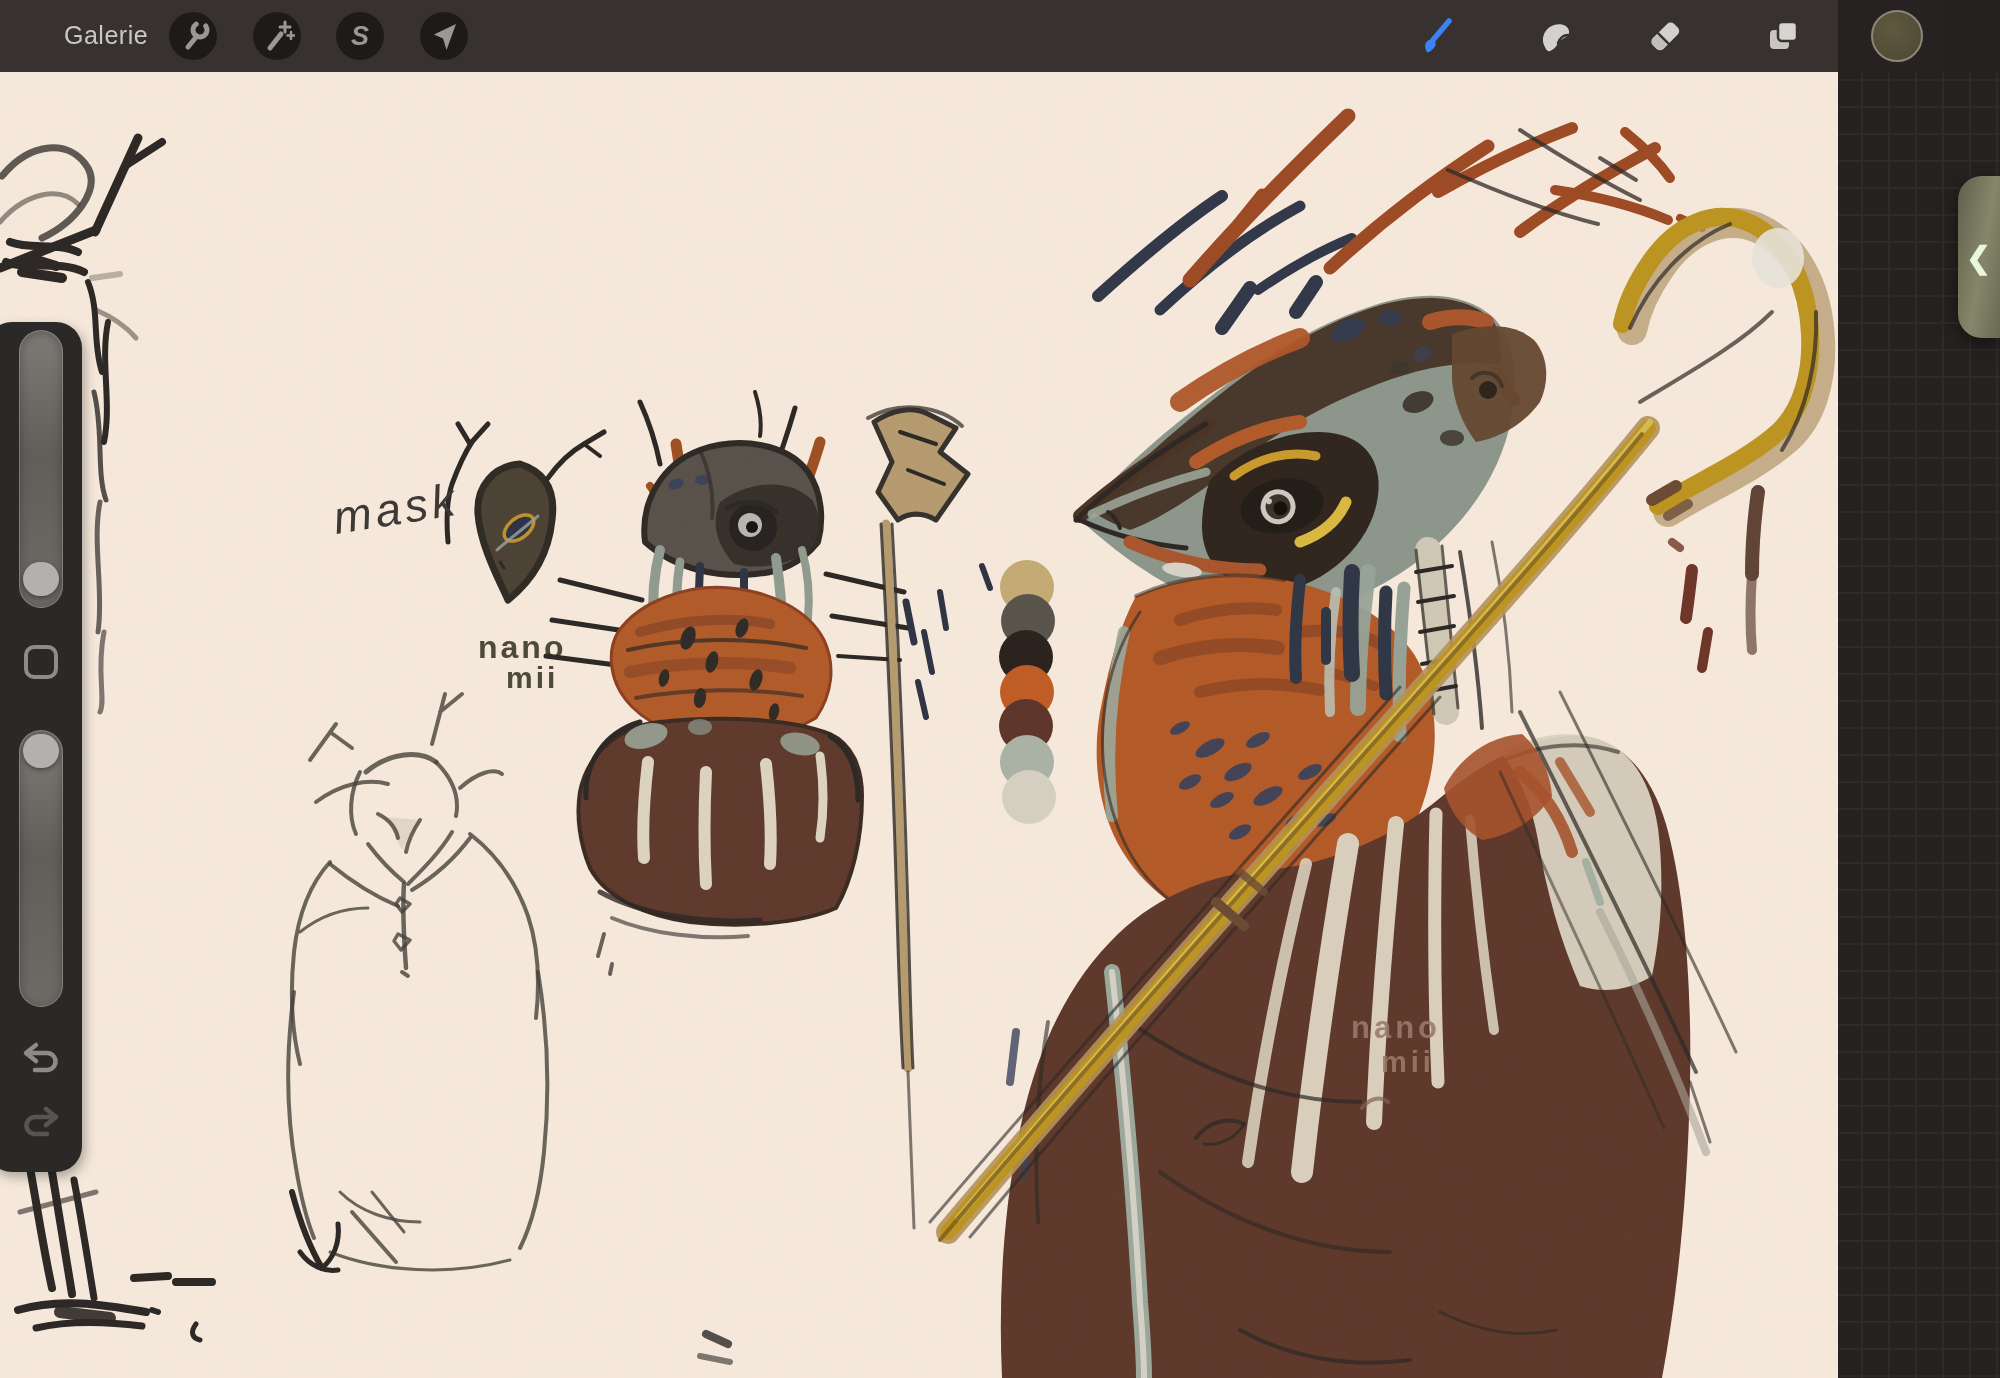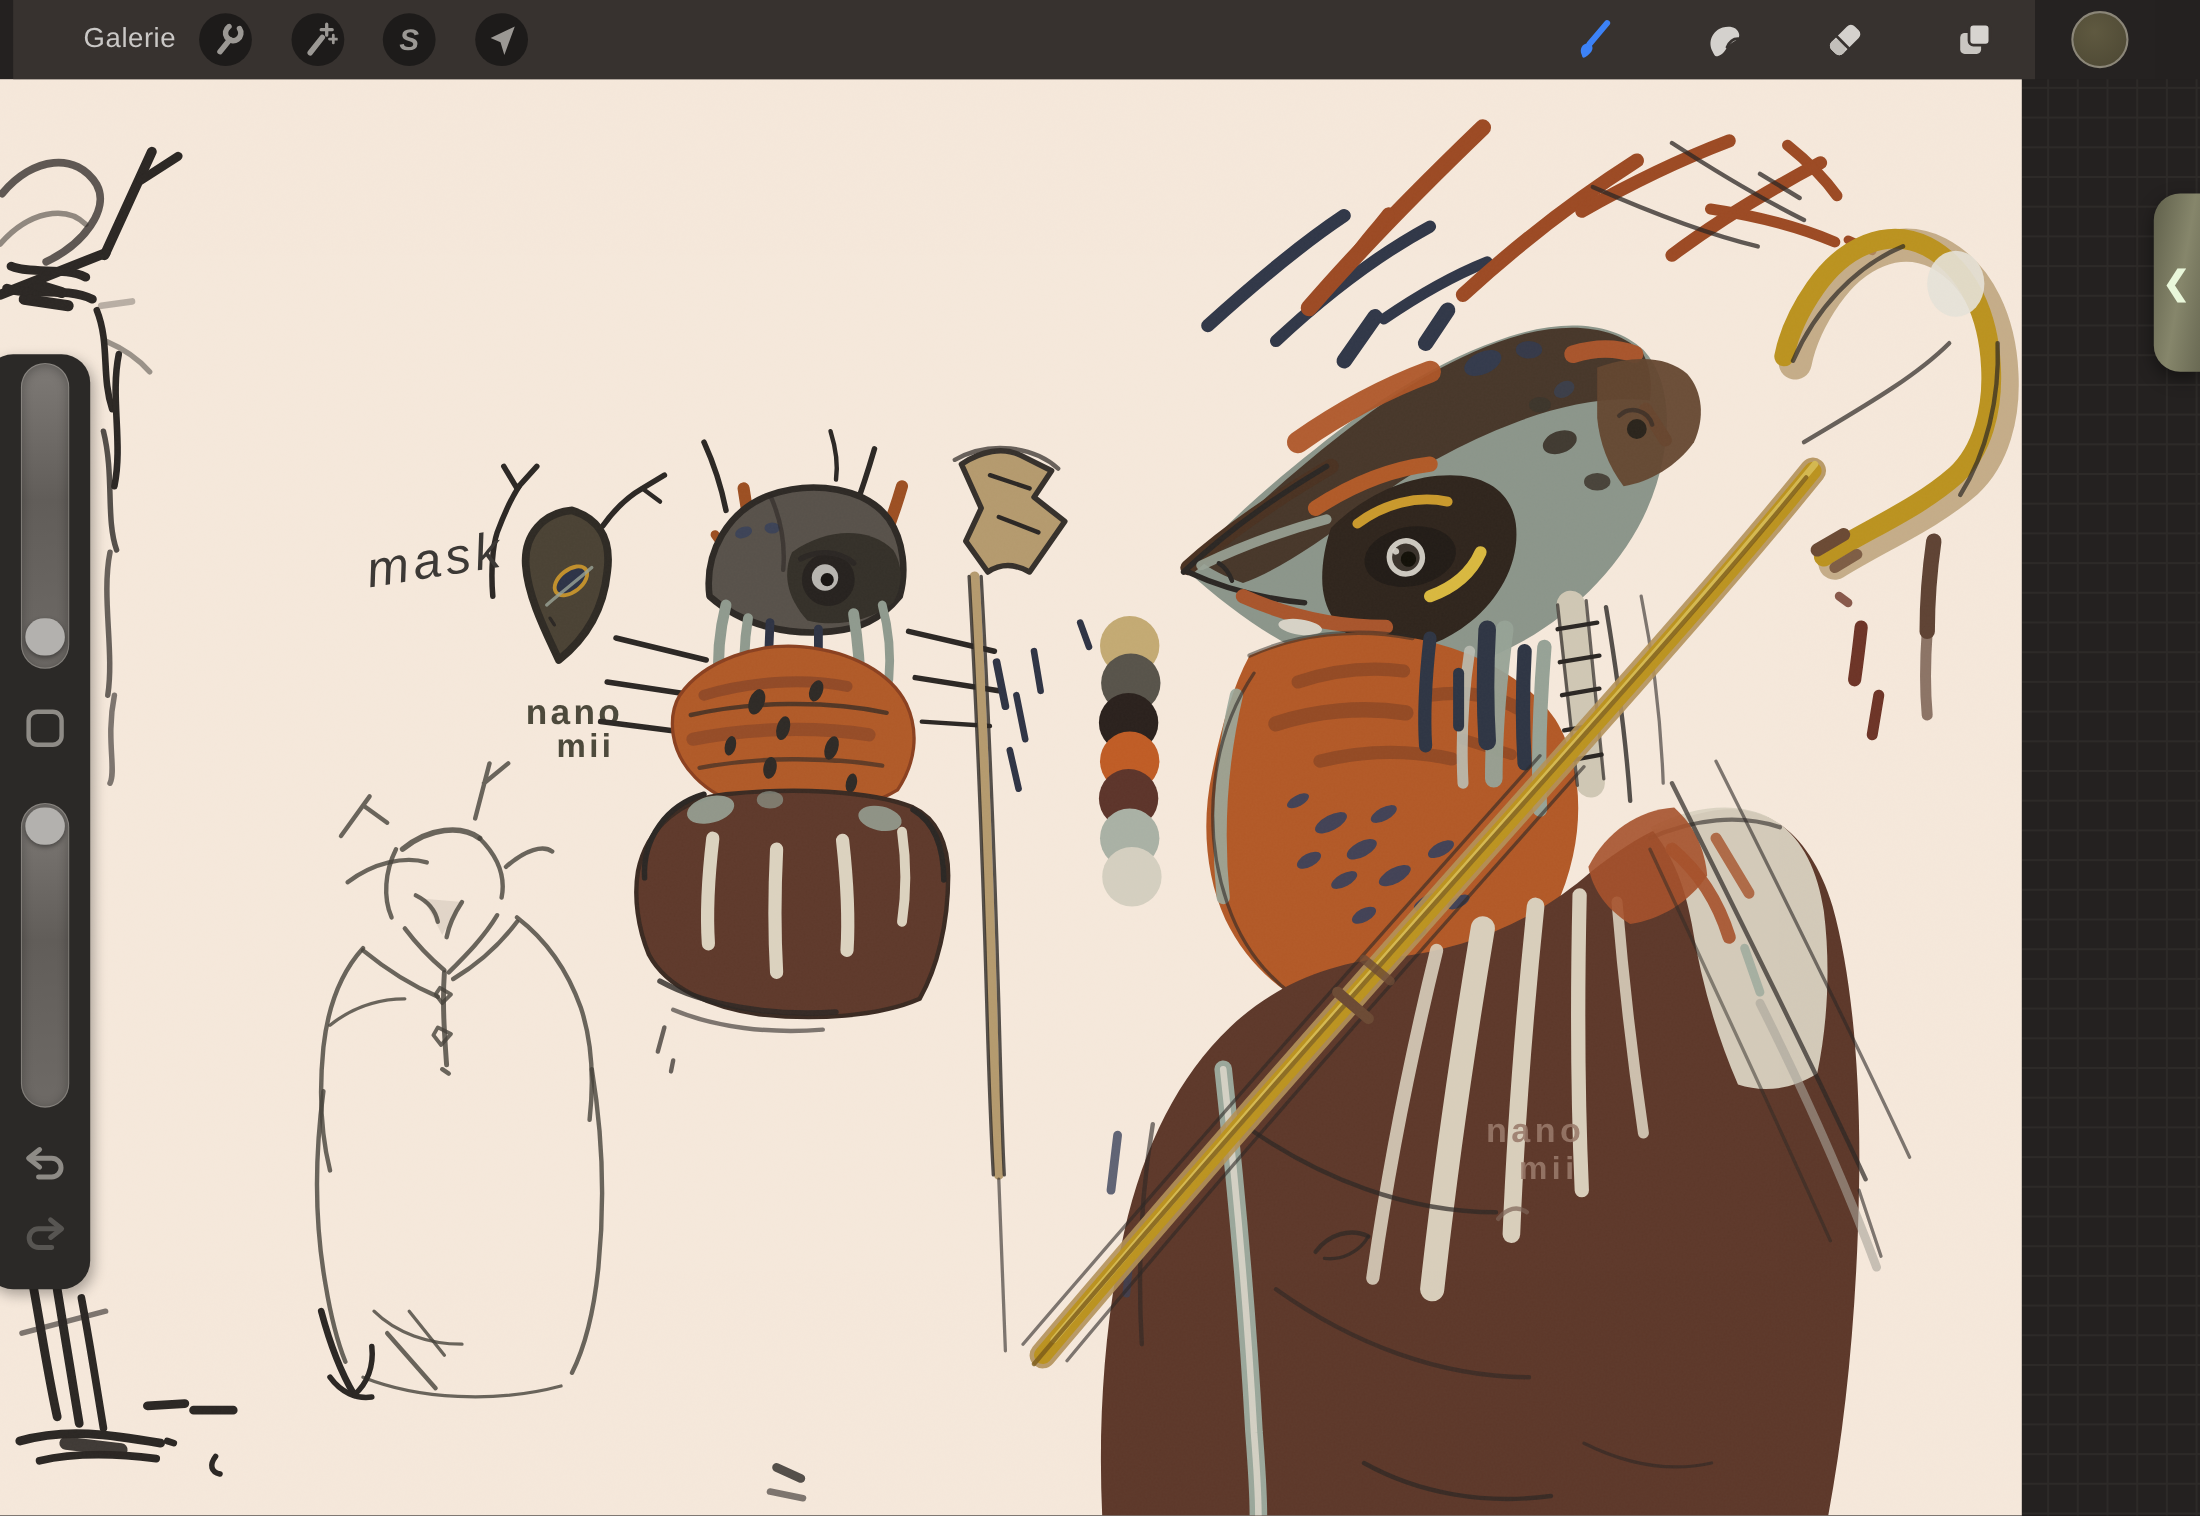--- a/index.html
+++ b/index.html
@@ -1,20 +1,20 @@
 <!DOCTYPE html>
 <html><head>
 <meta charset="utf-8">
 <style>
   html,body{margin:0;padding:0;background:#111;}
   .app{position:relative;width:2000px;height:1378px;overflow:hidden;background:#242120;
        font-family:"Liberation Sans",sans-serif;}
 
   
-  .toolbar{position:absolute;left:12px;top:0;width:1947px;height:72px;z-index:6;
+  .toolbar{position:absolute;left:0;top:0;width:1947px;height:72px;z-index:6;
            background:linear-gradient(90deg,#37322f 0,#37322f 1838px,#252221 1838px,#252221 100%);}
   .tb-title{position:absolute;left:64px;top:20px;background:none;border:none;
             color:#cac8c6;font-size:25px;line-height:30px;padding:0;letter-spacing:.5px;}
   .tb-circle{position:absolute;top:12px;width:48px;height:48px;border-radius:50%;
              background:#1d1b1a;border:none;padding:0;display:flex;align-items:center;justify-content:center;}
   .tb-flat{position:absolute;top:16px;width:40px;height:40px;background:none;border:none;padding:0;}
   .color-btn{position:absolute;top:10px;width:52px;height:52px;border-radius:50%;padding:0;
              border:2px solid #8b8678;background:radial-gradient(circle at 40% 35%,#5f5940,#4c4733);}
 
   

